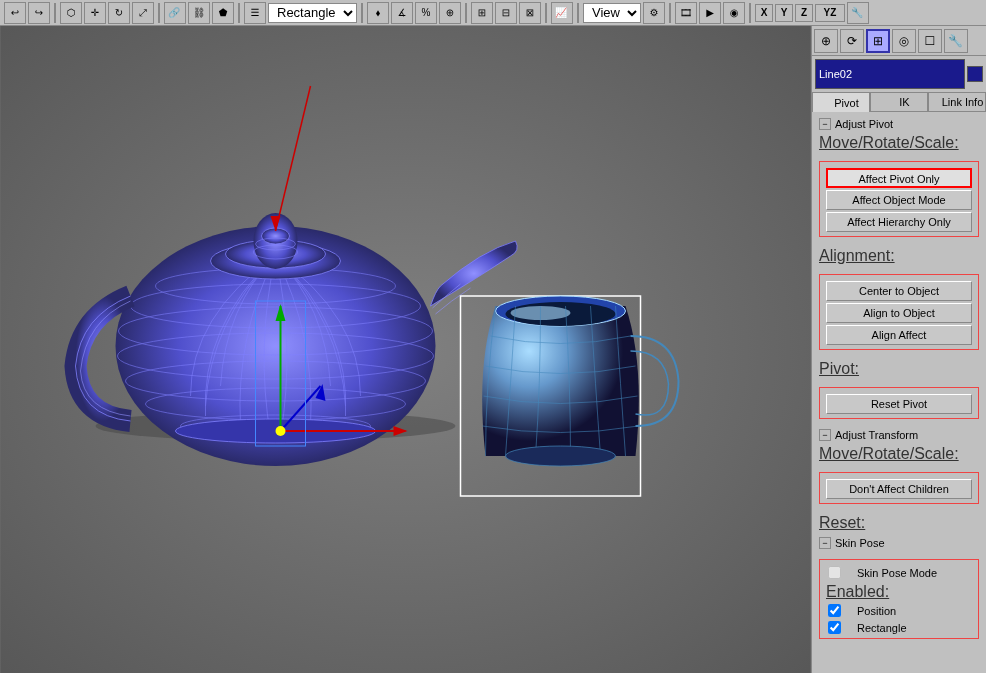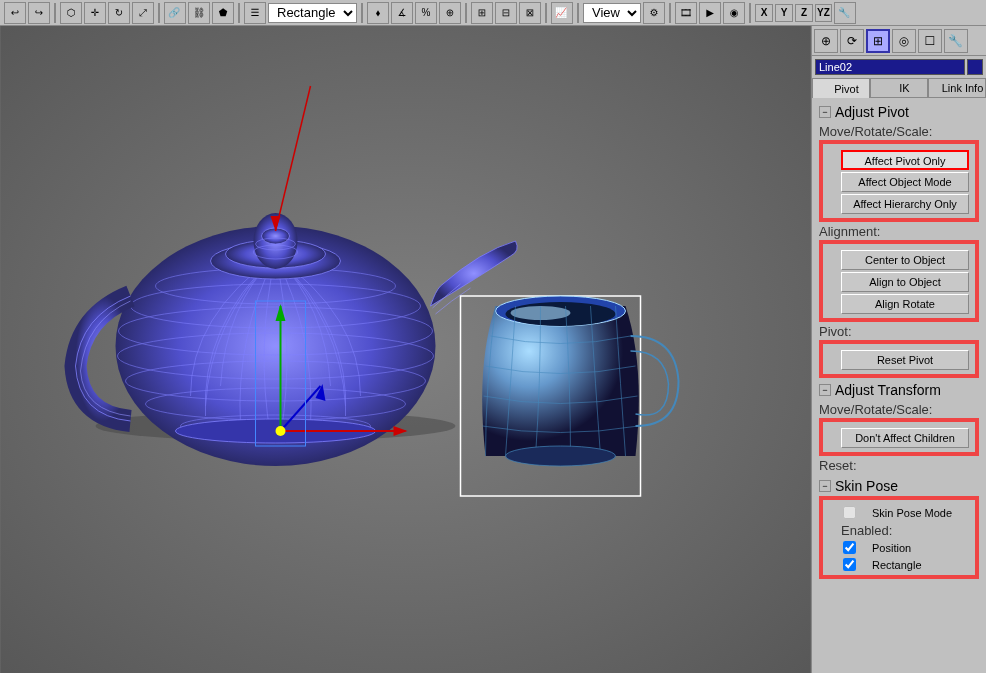--- a/index.html
+++ b/index.html
@@ -85,21 +85,21 @@
 
     
     #name-row {
       display: flex;
       align-items: center;
       padding: 3px;
       gap: 2px;
     }
     #name-input {
       flex: 1;
-      height: 16px;
+      height: 30px;
       background: #1a1a8c;
       color: white;
       border: 1px solid #555;
       padding: 0 3px;
       font-size: 11px;
     }
     #name-color {
       width: 16px; height: 16px;
       background: #1a1a8c;
       border: 1px solid #555;
@@ -142,27 +142,28 @@
     .section-collapse {
       width: 12px; height: 12px;
       background: #c0c0c0;
       border: 1px solid #888;
       display: flex; align-items: center; justify-content: center;
       cursor: pointer;
       margin-right: 4px;
       font-size: 9px;
     }
     .section-title {
-      font-size: 14px;
+      font-size: 11px;
       font-weight: normal;
     }
     .sub-label {
-      font-size: 13px;
+      font-size: 16px;
       color: #333;
       padding: 2px 4px 1px 4px;
+      text-decoration: underline;
     }
     .panel-btn {
       display: block;
       width: calc(100% - 8px);
       margin: 2px 4px;
       height: 20px;
       background: #c8c8c8;
       border: 1px solid #888;
       border-top-color: #fff;
       border-left-color: #fff;
@@ -170,23 +171,23 @@
       font-size: 11px;
       text-align: center;
       line-height: 18px;
       color: #000;
     }
     .panel-btn.highlighted {
       border: 2px solid #ff0000;
       background: #e0e0e0;
     }
     .group-box {
-      border: 4px solid #ef4444;
-      margin: 0 4px;
-      padding: 4px 2px 2px 14px;
+      border: 1px solid #ef4444;
+      margin: 8px 4px;
+      padding: 4px 2px 2px 2px;
       position: relative;
     }
     .checkbox-row {
       display: flex;
       align-items: center;
       padding: 2px 6px;
       gap: 16px;
       font-size: 11px;
     }
     .checkbox-row input { width: 13px; height: 13px; }
@@ -256,21 +257,21 @@
   <div class="toolbar-btn">⚙</div>
   <div class="toolbar-separator"></div>
   <div class="toolbar-btn">🎞</div>
   <div class="toolbar-btn">▶</div>
   <div class="toolbar-btn">◉</div>
   <div class="toolbar-separator"></div>
 
   <div class="axis-btn">X</div>
   <div class="axis-btn">Y</div>
   <div class="axis-btn">Z</div>
-  <div class="axis-btn" style="width:17px">YZ</div>
+  <div class="axis-btn" style="width:30px">YZ</div>
   <div class="toolbar-btn">🔧</div>
 </div>
 
 <div id="main">
 
   <div id="viewport">
     <svg id="scene-svg" viewBox="0 0 810 647">
 
       <defs>
         <radialGradient id="teapotGrad" cx="50%" cy="50%" r="50%">
@@ -430,21 +431,21 @@
         <div class="group-box">
           <button class="panel-btn highlighted">Affect Pivot Only</button>
           <button class="panel-btn">Affect Object Mode</button>
           <button class="panel-btn">Affect Hierarchy Only</button>
         </div>
 
         <div class="sub-label">Alignment:</div>
         <div class="group-box">
           <button class="panel-btn">Center to Object</button>
           <button class="panel-btn">Align to Object</button>
-          <button class="panel-btn">Align Rotate</button>
+          <button class="panel-btn">Align Affect</button>
         </div>
 
         <div class="sub-label">Pivot:</div>
         <div class="group-box">
           <button class="panel-btn">Reset Pivot</button>
         </div>
       </div>
 
       <div class="section">
         <div class="section-header">

